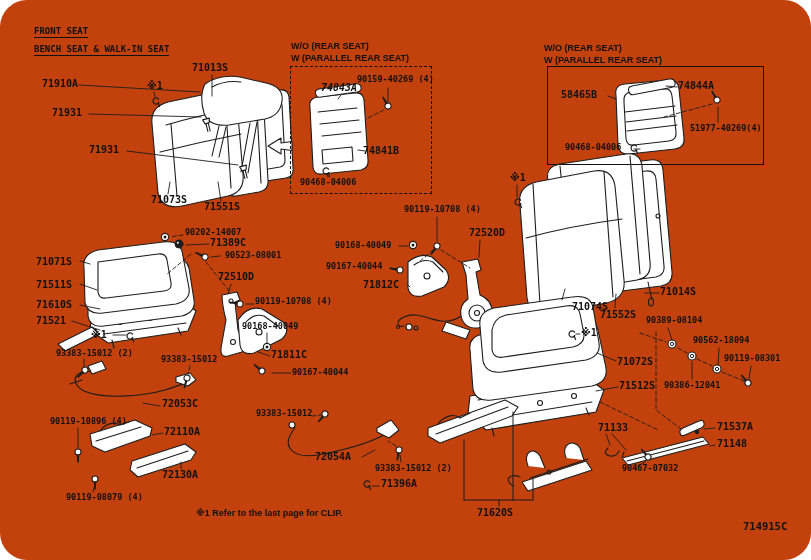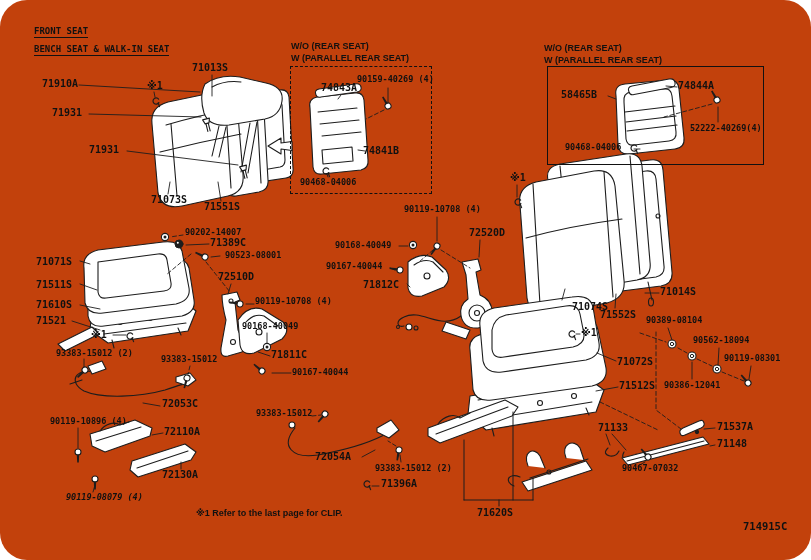--- a/index.html
+++ b/index.html
@@ -357,44 +357,44 @@
   <div class="callout-box" style="left:547px;top:66px;width:215px;height:97px;"></div>
 
   <div id="labels-layer">
       <div class="part-label" style="left: 42px; top: 79px;">71910A</div>
       <div class="part-label" style="left: 52px; top: 108px;">71931</div>
       <div class="part-label" style="left: 89px; top: 145px;">71931</div>
       <div class="part-label" style="left: 192px; top: 63px;">71013S</div>
       <div class="part-label" style="left: 147px; top: 81px;">※1</div>
       <div class="part-label" style="left: 151px; top: 195px;">71073S</div>
       <div class="part-label" style="left: 204px; top: 202px;">71551S</div>
-      <div class="part-label" style="left: 321px; top: 83px;">74843A</div>
+      <div class="part-label" style="left: 321px; top: 83px; font-style: italic;">74843A</div>
       <div class="part-label small" style="left: 357px; top: 75px;">90159-40269 (4)</div>
       <div class="part-label" style="left: 363px; top: 146px;">74841B</div>
       <div class="part-label small" style="left: 300px; top: 178px;">90468-04006</div>
       <div class="part-label" style="left: 561px; top: 90px;">58465B</div>
       <div class="part-label" style="left: 678px; top: 81px;">74844A</div>
-      <div class="part-label small" style="left: 690px; top: 124px;">52222-40269(4)</div>
+      <div class="part-label small" style="left: 690px; top: 124px;">51977-40269(4)</div>
       <div class="part-label small" style="left: 565px; top: 143px;">90468-04006</div>
       <div class="part-label small" style="left: 185px; top: 228px;">90202-14007</div>
       <div class="part-label" style="left: 210px; top: 238px;">71389C</div>
       <div class="part-label small" style="left: 225px; top: 251px;">90523-08001</div>
       <div class="part-label" style="left: 218px; top: 272px;">72510D</div>
       <div class="part-label" style="left: 36px; top: 257px;">71071S</div>
       <div class="part-label" style="left: 36px; top: 280px;">71511S</div>
       <div class="part-label" style="left: 36px; top: 300px;">71610S</div>
       <div class="part-label" style="left: 36px; top: 316px;">71521</div>
       <div class="part-label" style="left: 91px; top: 330px;">※1</div>
       <div class="part-label small" style="left: 56px; top: 349px;">93383-15012 (2)</div>
       <div class="part-label small" style="left: 161px; top: 355px;">93383-15012</div>
       <div class="part-label" style="left: 162px; top: 399px;">72053C</div>
       <div class="part-label small" style="left: 50px; top: 417px;">90119-10896 (4)</div>
       <div class="part-label" style="left: 164px; top: 427px;">72110A</div>
       <div class="part-label" style="left: 162px; top: 470px;">72130A</div>
-      <div class="part-label small" style="left: 66px; top: 493px; font-style: italic;">90119-08079 (4)</div>
+      <div class="part-label small" style="left: 66px; top: 493px;">90119-08079 (4)</div>
       <div class="part-label small" style="left: 255px; top: 297px;">90119-10708 (4)</div>
       <div class="part-label small" style="left: 242px; top: 322px;">90168-40049</div>
       <div class="part-label" style="left: 271px; top: 350px;">71811C</div>
       <div class="part-label small" style="left: 292px; top: 368px;">90167-40044</div>
       <div class="part-label small" style="left: 404px; top: 205px;">90119-10708 (4)</div>
       <div class="part-label small" style="left: 335px; top: 241px;">90168-40049</div>
       <div class="part-label small" style="left: 326px; top: 262px;">90167-40044</div>
       <div class="part-label" style="left: 363px; top: 280px;">71812C</div>
       <div class="part-label" style="left: 469px; top: 228px;">72520D</div>
       <div class="part-label" style="left: 510px; top: 173px;">※1</div>

